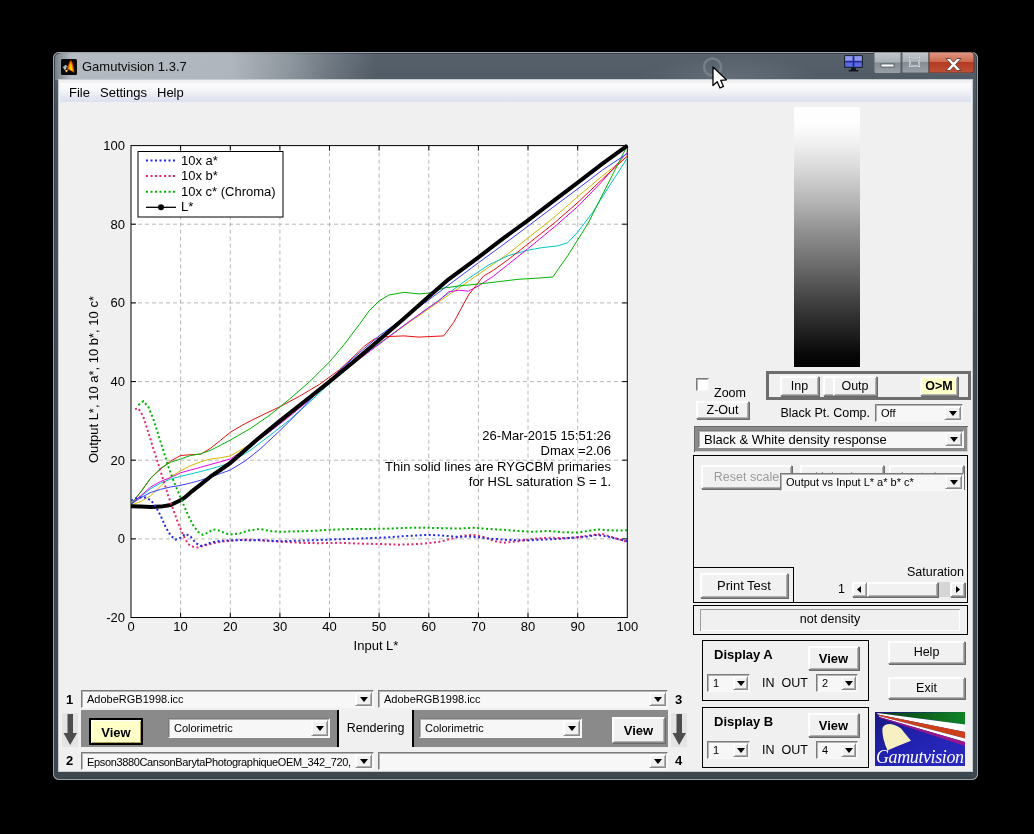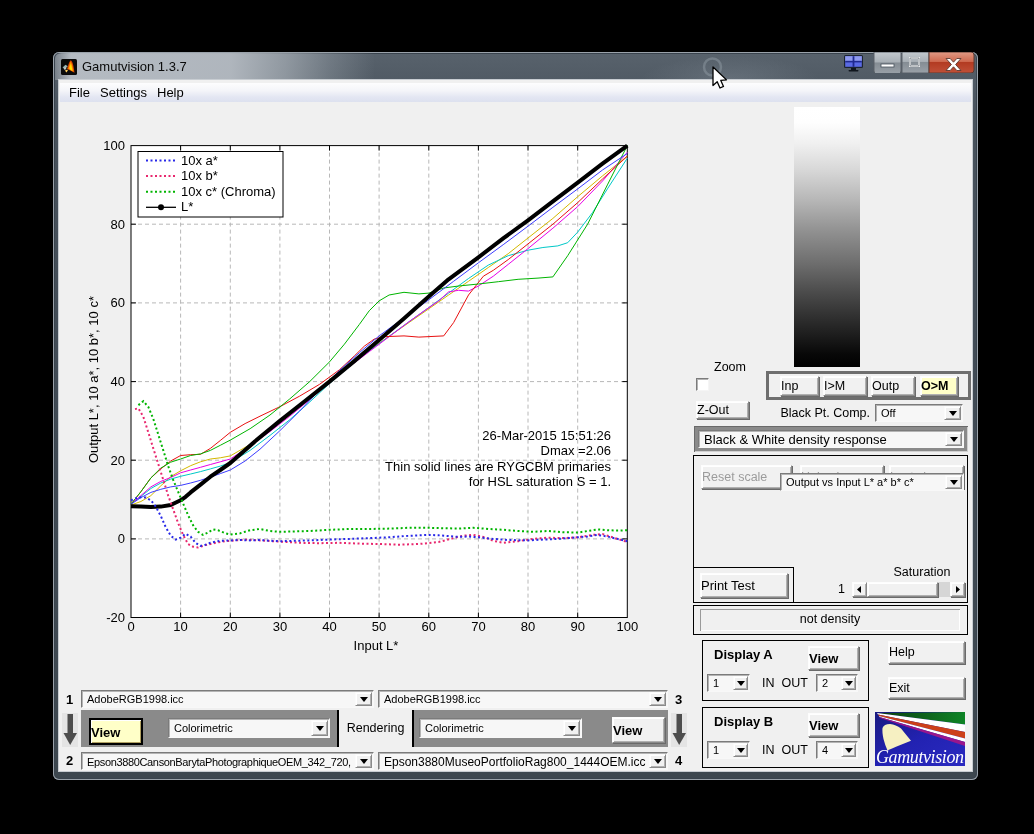--- a/index.html
+++ b/index.html
@@ -15,21 +15,21 @@
 #tglow2{position:absolute;left:640px;top:56px;width:180px;height:24px;
  background:radial-gradient(ellipse at 50% 100%,rgba(160,170,180,0.25),rgba(160,170,180,0) 70%);}
 #title{position:absolute;left:82px;top:59px;font-size:13px;color:#0a0a0a;}
 #menubar{position:absolute;left:60px;top:83px;width:911px;height:19px;
  background:linear-gradient(180deg,#fdfdfe 0%,#f4f5f9 40%,#e3e6f2 75%,#dde1ef 100%);font-size:13px;color:#000}
 #menubar span{position:absolute;top:2px}
 
 .btn{position:absolute;background:#f1f1f1;border:1px solid #898989;
  border-top-color:#fdfdfd;border-left-color:#fdfdfd;
  box-shadow:inset 1px 1px 0 #fff,inset -1px -1px 0 #b0b0b0,1px 1px 0 #6a6a6a;
- font-size:12.5px;color:#000;}
+ font-size:12.5px;color:#000;text-align:center;}
 .combo{position:absolute;background:#f7f7f7;border:1px solid #f8f8f8;
  border-top-color:#7b7b7b;border-left-color:#7b7b7b;
  box-shadow:inset 1px 1px 0 #b4b4b4;font-size:11px;color:#000;white-space:nowrap;overflow:hidden}
 .combo .tx{position:absolute;left:5px;top:2px}
 .ca{position:absolute;right:1px;top:1px;bottom:1px;width:17px;background:#f1f1f1;
  border:1px solid #8a8a8a;border-top-color:#fbfbfb;border-left-color:#fbfbfb;
  box-shadow:inset 1px 1px 0 #fff,inset -1px -1px 0 #b0b0b0;}
 .ca:after{content:"";position:absolute;left:50%;top:50%;margin:-2px 0 0 -4px;
  border-left:4px solid transparent;border-right:4px solid transparent;border-top:5px solid #000}
 .bb{position:absolute;border:1px solid #000}
@@ -183,25 +183,25 @@
 <circle cx="161" cy="207.3" r="3" fill="#000"></circle>
 <text x="181" y="164.5" class="al" font-size="11.5">10x a*</text>
 <text x="181" y="180" class="al" font-size="11.5">10x b*</text>
 <text x="181" y="195.7" class="al" font-size="11.5">10x c* (Chroma)</text>
 <text x="181" y="211.3" class="al" font-size="11.5">L*</text>
 </svg>
 <div class="abs" style="left:794px;top:107px;width:66px;height:260px;
 background:linear-gradient(180deg,#ffffff 0%,#fefefe 6%,#f0f0f0 14%,#d8d8d8 24%,#b6b6b6 36%,#909090 48%,#6e6e6e 60%,#4c4c4c 71%,#323232 80%,#1c1c1c 88%,#080808 95%,#000 100%)"></div>
 <div class="abs" style="left:696px;top:378px;width:13px;height:13px;background:#fff;
 border:1px solid #f5f5f5;border-top-color:#7b7b7b;border-left-color:#7b7b7b;box-shadow:inset 1px 1px 0 #b4b4b4"></div>
-<div class="lbl" style="left:714px;top:360px">Zoom</div>
+<div class="lbl" style="left:714px;top:386px">Zoom</div>
 <div class="abs" style="left:766px;top:371px;width:205px;height:29px;background:#f0f0f0;border:3px solid #6e6e6e"></div>
 <div class="btn" style="left:780px;top:376px;width:39px;height:20px;padding-top:2px">Inp</div>
 <div class="btn" style="left:823px;top:376px;width:44px;height:20px;padding-top:2px">I&gt;M</div>
-<div class="btn" style="left:871px;top:376px;width:44px;height:20px;padding-top:2px">Outp</div>
+<div class="btn" style="left:833px;top:376px;width:44px;height:20px;padding-top:2px">Outp</div>
 <div class="btn" style="left:920px;top:376px;width:38px;height:20px;padding-top:2px;background:#ffffc8;font-weight:bold">O&gt;M</div>
 <div class="btn" style="left:696px;top:401px;width:53px;height:18px;padding-top:1px">Z-Out</div>
 <div class="lbl" style="left:770px;top:406px;width:100px;text-align:right">Black Pt. Comp.</div>
 <div class="combo" style="left:875px;top:404px;width:88px;height:18px">
     <span class="tx">Off</span>
     <span class="ca"></span>
   </div>
 <div class="abs" style="left:694px;top:426px;width:274px;height:26px;background:#8a8a8a;
 box-shadow:inset 1px 1px 0 #6a6a6a,inset -1px -1px 0 #d0d0d0"></div>
 <div class="combo" style="left:698px;top:430px;width:266px;height:18px;font-weight:normal;font-size:13px">
@@ -209,21 +209,21 @@
     <span class="ca"></span>
   </div>
 <div class="bb" style="left:693px;top:455px;width:275px;height:148px"></div>
 <div class="btn" style="left:701px;top:465px;width:91px;height:24px;padding-top:4px;color:#9c9c9c">Reset scale</div>
 <div class="btn" style="left:800px;top:465px;width:84px;height:24px;padding-top:4px;color:#9c9c9c">Help view</div>
 <div class="btn" style="left:889px;top:465px;width:75px;height:24px;padding-top:4px;color:#9c9c9c">Last view</div>
 <div class="combo" style="left:780px;top:473px;width:184px;height:18px">
     <span class="tx">Output vs Input L* a* b* c*</span>
     <span class="ca"></span>
   </div>
-<div class="lbl" style="left:880px;top:565px;width:84px;text-align:center">Saturation</div>
+<div class="lbl" style="left:880px;top:565px;width:84px;text-align:right">Saturation</div>
 <div class="lbl" style="left:838px;top:582px">1</div>
 <div class="abs" style="left:852px;top:582px;width:113px;height:15px;background:#d6d6d6">
 <div class="btn" style="left:0;top:0;width:15px;height:15px"></div>
 <svg class="abs" style="left:4px;top:4px" width="7" height="7">
       <path d="M5 0 L1 3.5 L5 7 Z" fill="#000"></path>
     </svg>
 <div class="btn" style="left:98px;top:0;width:15px;height:15px"></div>
 <svg class="abs" style="left:102px;top:4px" width="7" height="7">
       <path d="M2 0 L6 3.5 L2 7 Z" fill="#000"></path>
     </svg>
@@ -303,21 +303,20 @@
 <div class="combo" style="left:419px;top:718px;width:163px;height:20px">
     <span class="tx" style="top:3px">Colorimetric</span>
     <span class="ca"></span>
   </div>
 <div class="btn" style="left:612px;top:717px;width:53px;height:26px;font-weight:bold;font-size:13px;padding-top:5px">View</div>
 <div class="combo" style="left:81px;top:752px;width:293px;height:18px;font-size:11px">
     <span class="tx" style="letter-spacing:-0.35px;top:3px">Epson3880CansonBarytaPhotographiqueOEM_342_720,</span>
     <span class="ca"></span>
   </div>
 <div class="combo" style="left:378px;top:752px;width:290px;height:18px;font-size:12px">
-    <span class="tx">Epson3880MuseoPortfolioRag800_1444OEM.icc</span>
     <span class="ca"></span>
   </div>
 <svg class="abs" style="left:62px;top:713px" width="16" height="34" viewBox="0 0 16 34">
 <rect x="0" y="0" width="16" height="34" fill="#e4e4e4"></rect>
 <rect x="5.5" y="1" width="5.5" height="21" fill="#4d4d4d"></rect>
 <path d="M1.5 20 L15 20 L8.2 32 Z" fill="#4d4d4d"></path>
   </svg>
 <svg class="abs" style="left:671px;top:713px" width="16" height="34" viewBox="0 0 16 34">
 <rect x="0" y="0" width="16" height="34" fill="#e4e4e4"></rect>
 <rect x="5.5" y="1" width="5.5" height="21" fill="#4d4d4d"></rect>

